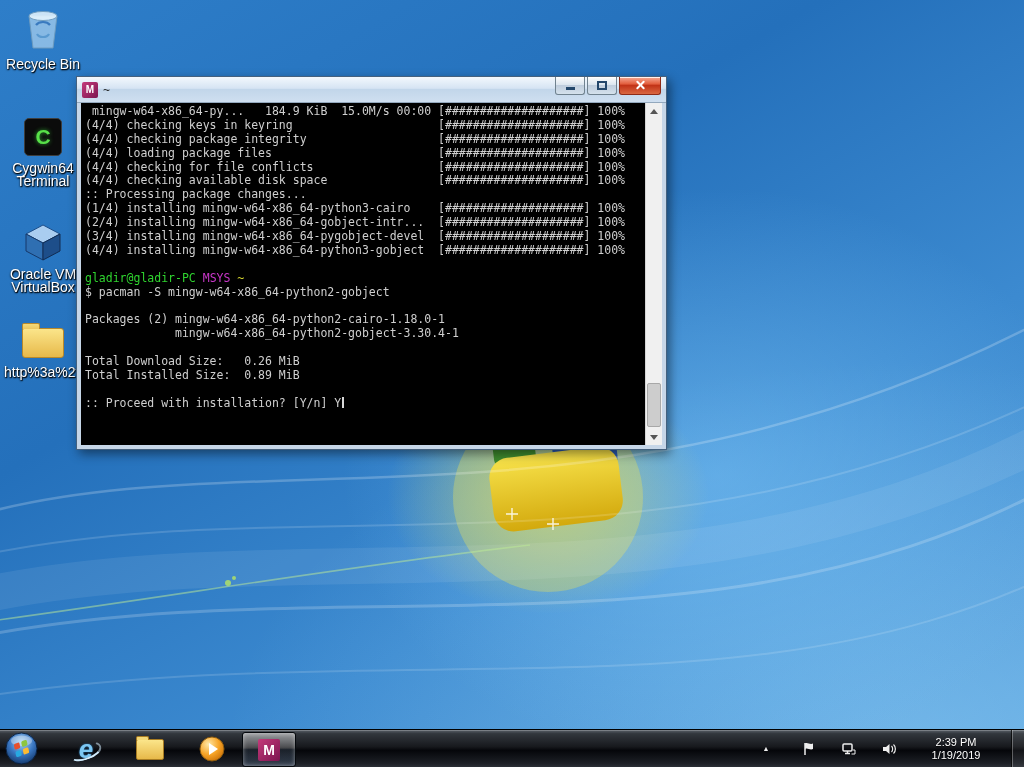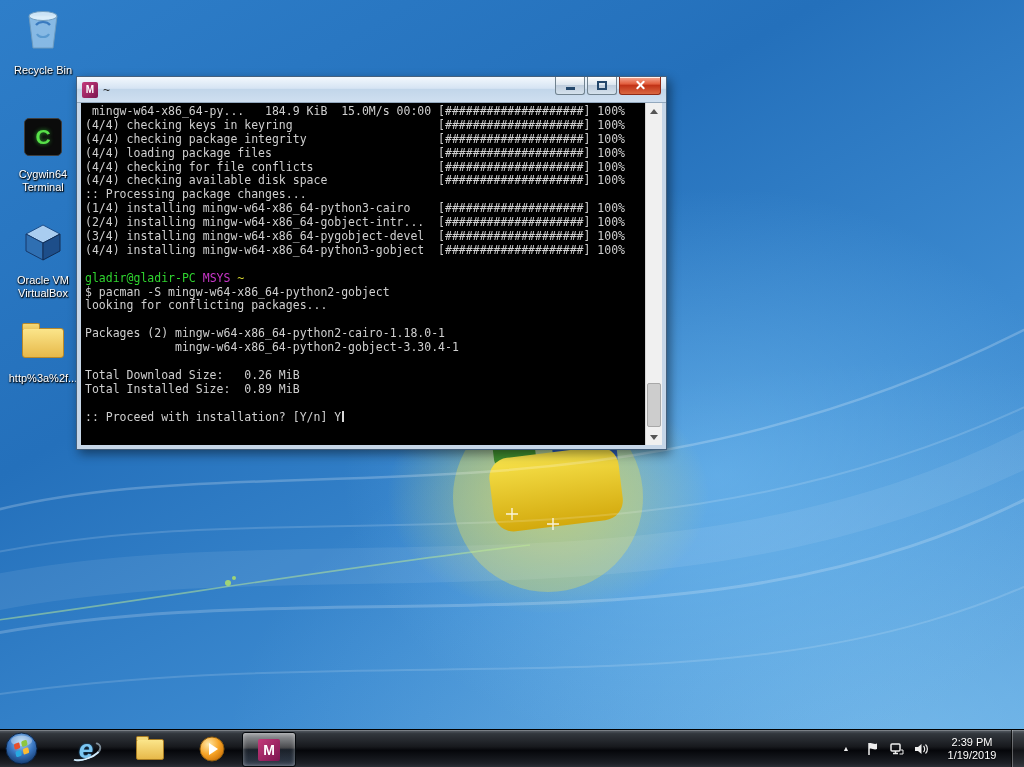--- a/index.html
+++ b/index.html
@@ -8,21 +8,21 @@
     background:
       radial-gradient(230px 170px at 548px 495px, rgba(240,230,95,.55), rgba(240,230,95,0) 70%),
       radial-gradient(520px 400px at 70% 62%, rgba(125,198,248,.5), rgba(125,198,248,0) 72%),
       radial-gradient(900px 520px at 88% 98%, rgba(150,212,250,.45), rgba(150,212,250,0) 75%),
       linear-gradient(150deg,#2e7ec9 0%,#2470bb 35%,#3c8ad0 65%,#5ba3dd 100%);}
   .bg-art{position:absolute;left:0;top:0;z-index:0;}
 
   
   .dicon{position:absolute;left:4px;width:78px;text-align:center;z-index:2;cursor:default;}
   .ic-gfx{display:flex;justify-content:center;align-items:flex-end;height:46px;}
-  .ic-label{margin-top:12px;font-size:11px;line-height:13px;color:#fff;
+  .ic-label{margin-top:6px;font-size:14px;line-height:13px;color:#fff;
     text-shadow:0 1px 2px #000,1px 1px 1px rgba(0,0,0,.9);}
   .cyg-box{width:36px;height:36px;background:#0b0b0b;border:1px solid #3d3d3d;border-radius:5px;
     display:flex;align-items:center;justify-content:center;}
   .cyg-box span{color:#58e049;font-weight:bold;font-size:21px;text-shadow:0 0 4px #2f9c2f;}
   .folder-gfx{position:relative;width:40px;height:28px;margin-bottom:2px;
     background:linear-gradient(#fbe58a,#e7b94a);border:1px solid #b9892a;border-radius:2px 3px 3px 3px;}
   .folder-gfx::before{content:"";position:absolute;top:-6px;left:-1px;width:16px;height:5px;
     background:linear-gradient(#f3d877,#ecc75f);border:1px solid #b9892a;border-bottom:none;border-radius:2px 2px 0 0;}
 
   
@@ -70,21 +70,21 @@
   .ie-e{position:relative;font-style:italic;font-weight:bold;font-size:26px;line-height:26px;color:#7cc7f2;text-shadow:0 0 2px #2a7ab8;}
   .ie-ring{position:absolute;left:-4px;top:8px;width:30px;height:13px;border:2px solid transparent;
     border-bottom-color:#cfeafc;border-right-color:rgba(207,234,252,.55);border-radius:50%;transform:rotate(-18deg);}
   .folder-sm{position:relative;width:27px;height:19px;background:linear-gradient(#fbe58a,#e7b94a);
     border:1px solid #a87c22;border-radius:2px;}
   .folder-sm::before{content:"";position:absolute;top:-4px;left:-1px;width:11px;height:3px;
     background:#f3d877;border:1px solid #a87c22;border-bottom:none;border-radius:2px 2px 0 0;}
   .task-btn{position:absolute;left:242px;top:2px;width:52px;height:33px;border:1px solid #05090d;border-radius:3px;
     background:linear-gradient(rgba(255,255,255,.5),rgba(255,255,255,.22) 45%,rgba(130,160,190,.18) 50%,rgba(90,120,160,.28));
     box-shadow:inset 0 0 5px rgba(255,255,255,.45);display:flex;align-items:center;justify-content:center;cursor:pointer;}
-  .tray{position:absolute;right:0;top:0;height:100%;display:flex;align-items:center;}
+  .tray{position:absolute;right:0;top:0;height:100%;display:flex;align-items:center;gap:16px;}
   .tray-chevron{width:18px;text-align:center;color:#eee;font-size:7px;cursor:pointer;margin-right:6px;}
   .tray-ic{width:18px;height:18px;margin:0 3px;display:flex;align-items:center;justify-content:center;cursor:pointer;}
   .clock{margin:0 10px;min-width:58px;text-align:center;color:#fff;font-size:11px;line-height:13px;cursor:pointer;
     text-shadow:0 1px 1px rgba(0,0,0,.8);}
   .show-desktop{width:12px;height:100%;border-left:1px solid rgba(0,0,0,.75);
     box-shadow:inset 1px 0 0 rgba(255,255,255,.3);background:rgba(255,255,255,.06);cursor:pointer;}
 </style>
 </head>
 <body>
 
@@ -190,21 +190,20 @@
         <div class="term-line"><span>(4/4) checking for file conflicts                  [####################] 100%</span></div>
         <div class="term-line"><span>(4/4) checking available disk space                [####################] 100%</span></div>
         <div class="term-line"><span>:: Processing package changes...</span></div>
         <div class="term-line"><span>(1/4) installing mingw-w64-x86_64-python3-cairo    [####################] 100%</span></div>
         <div class="term-line"><span>(2/4) installing mingw-w64-x86_64-gobject-intr...  [####################] 100%</span></div>
         <div class="term-line"><span>(3/4) installing mingw-w64-x86_64-pygobject-devel  [####################] 100%</span></div>
         <div class="term-line"><span>(4/4) installing mingw-w64-x86_64-python3-gobject  [####################] 100%</span></div>
         <div class="term-line"><span> </span></div>
         <div class="term-line"><span class="c-green">gladir@gladir-PC </span><span class="c-magenta">MSYS </span><span class="c-yellow">~</span></div>
         <div class="term-line"><span>$ pacman -S mingw-w64-x86_64-python2-gobject</span></div>
-        <div class="term-line"><span>looking for conflicting packages...</span></div>
         <div class="term-line"><span> </span></div>
         <div class="term-line"><span>Packages (2) mingw-w64-x86_64-python2-cairo-1.18.0-1</span></div>
         <div class="term-line"><span>             mingw-w64-x86_64-python2-gobject-3.30.4-1</span></div>
         <div class="term-line"><span> </span></div>
         <div class="term-line"><span>Total Download Size:   0.26 MiB</span></div>
         <div class="term-line"><span>Total Installed Size:  0.89 MiB</span></div>
         <div class="term-line"><span> </span></div>
         <div class="term-line"><span>:: Proceed with installation? [Y/n] Y</span><span class="term-cursor"></span></div>
       </div>
     <div class="scrollbar">

